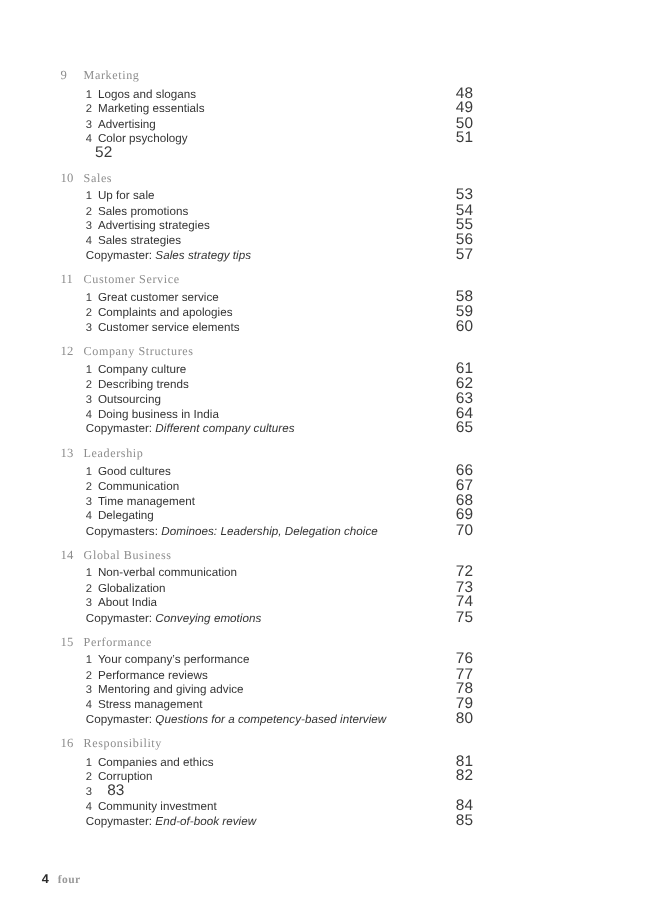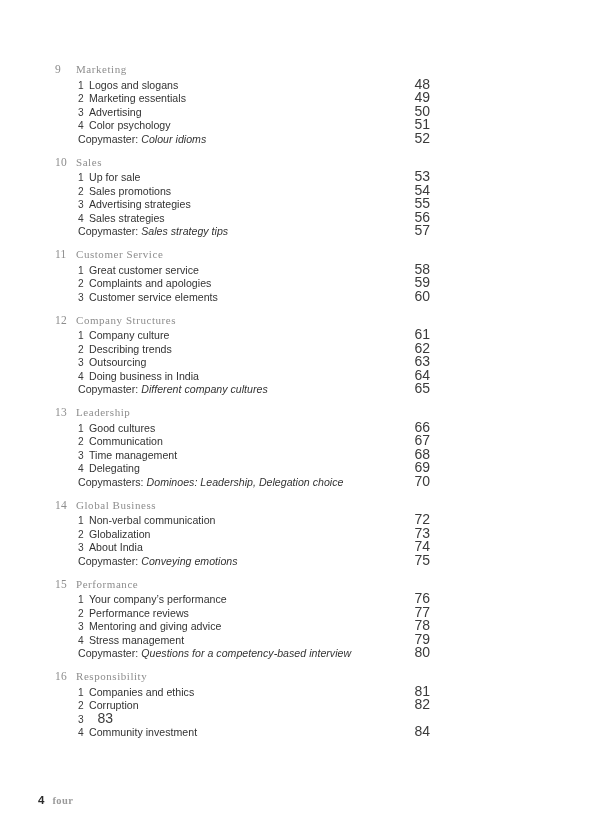--- a/index.html
+++ b/index.html
@@ -143,21 +143,20 @@
           <span class="entry-page">50</span>
         </div>
         <div class="entry">
           <span class="entry-indent"></span>
           <span class="entry-num">4</span>
           <span class="entry-label">Color psychology</span>
           <span class="entry-page">51</span>
         </div>
         <div class="entry copymaster">
           <span class="entry-indent"></span>
-          <span class="entry-label"><span>Copymaster: </span><span class="ital">Colour idioms</span></span>
           <span class="entry-page">52</span>
         </div>
       </div>
       <div class="chapter">
         <div class="chapter-head">
           <span class="chapter-num">10</span>
           <span class="chapter-title">Sales</span>
         </div>
         <div class="entry">
           <span class="entry-indent"></span>
@@ -367,20 +366,25 @@
         <div class="entry">
           <span class="entry-indent"></span>
           <span class="entry-num">3</span>
           <span class="entry-page">83</span>
         </div>
         <div class="entry">
           <span class="entry-indent"></span>
           <span class="entry-num">4</span>
           <span class="entry-label">Community investment</span>
           <span class="entry-page">84</span>
+        </div>
+        <div class="entry copymaster">
+          <span class="entry-indent"></span>
+          <span class="entry-label"><span>Copymaster: </span><span class="ital">End-of-book review</span></span>
+          <span class="entry-page">85</span>
         </div>
       </div>
     </div>
 
   <div id="footer">
     <span class="folio-num">4</span>
     <span class="folio-word">four</span>
   </div>
 
 </div>

